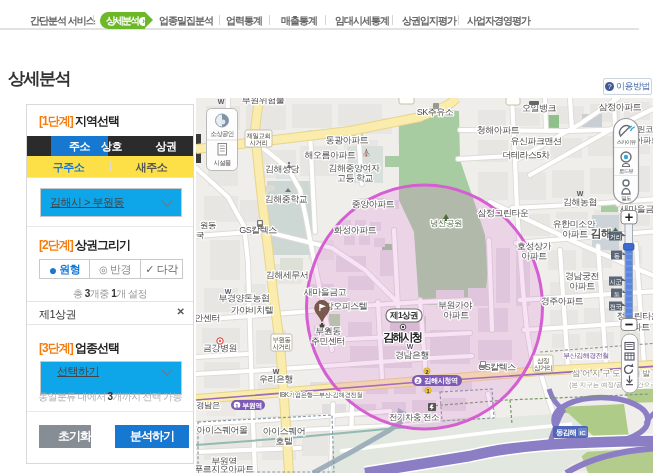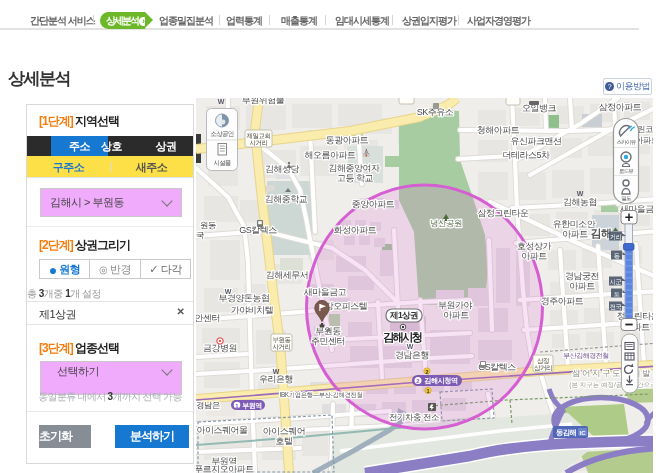--- a/index.html
+++ b/index.html
@@ -21,34 +21,34 @@
 .stephead { position:absolute; left:12px; font-size:12px; font-weight:bold; letter-spacing:-1px; color:#222; }
 .stephead .or { color:#f57c0b; }
 #tabs { position:absolute; left:0; top:31px; width:166px; height:20px; background:#2b2b2b; }
 #tabs .t { position:absolute; top:0; height:20px; font-size:11px; font-weight:bold; color:#fff; text-align:center; line-height:20px; letter-spacing:-0.5px; }
 #tabs .t1 { left:0; width:57px; background:#1778d2;margin-left:24px; }
 #tabs .t2 { left:57px; width:55px; }
 #tabs .t3 { left:112px; width:54px; }
 #subtabs { position:absolute; left:0; top:51px; width:166px; height:22px; background:#fde047; border-bottom:1px solid #e3e3e3; }
 #subtabs .s { position:absolute; top:0; width:83px; height:22px; line-height:22px; text-align:center; font-size:11px; font-weight:bold; letter-spacing:-0.5px; }
 #subtabs .sep { position:absolute; left:83px; top:6px; width:1px; height:10px; background:#ddd; }
-.ddl { position:absolute; left:13px; width:142px; border:1px solid #c9c9c9; background:#f0abfc; font-size:11px; color:#444; letter-spacing:-0.5px; }
+.ddl { position:absolute; left:13px; width:142px; border:1px solid #c9c9c9; background:#0ea5e9; font-size:11px; color:#444; letter-spacing:-0.5px;text-decoration:underline; }
 .ddl .chev { position:absolute; right:10px; width:8px; height:8px; border-right:1.5px solid #777; border-bottom:1.5px solid #777; transform:rotate(45deg); }
 .hr { position:absolute; left:0; width:166px; height:1px; background:#e9e9e9; }
 #seg { position:absolute; left:12px; top:154px; width:152px; height:20px;padding-left:25px; }
 #seg .c { position:absolute; top:0; height:20px; border:1px solid #c9c9c9; background:#fff; font-size:11px; line-height:18px; text-align:center; letter-spacing:-0.5px; }
-#cnt { position:absolute; left:0; top:182px; width:166px; text-align:left; font-size:10px; color:#999; letter-spacing:-0.5px; }
+#cnt { position:absolute; left:0; top:182px; width:166px; text-align:center; font-size:10px; color:#999; letter-spacing:-0.5px; }
 #cnt b { color:#333; }
 #area1 { position:absolute; left:0; top:196px; width:166px; height:24px; border-top:1px solid #e4e4e4; border-bottom:1px solid #e4e4e4; }
 #area1 .nm { position:absolute; left:12px; top:5px; font-size:11px; color:#333; letter-spacing:-0.5px; }
 #area1 .x { position:absolute; right:8px; top:4px; font-size:10px; color:#555; font-weight:bold; }
 #hint { position:absolute; left:0; top:285px; width:166px; text-align:center; font-size:10px; color:#a9adb3; letter-spacing:-0.7px; }
 #hint b { color:#333; }
 #btns { position:absolute; left:0; top:320px; width:166px; }
-#btn1 { position:absolute; left:12px; top:0; width:52px; height:23px; background:#878d94; color:#fff; font-size:12px; font-weight:bold; text-align:left; line-height:23px; letter-spacing:-1px; }
+#btn1 { position:absolute; left:12px; top:0; width:52px; height:23px; background:#878d94; color:#fff; font-size:12px; font-weight:bold; text-align:right; line-height:23px; letter-spacing:-1px; }
 #btn2 { position:absolute; left:88px; top:0; width:74px; height:23px; background:#1778d2; color:#fff; font-size:12px; font-weight:bold; text-align:center; line-height:23px; letter-spacing:-1px; }
 
 #map { position:absolute; left:196px; top:98px; width:457px; height:375px; }
 </style>
 </head>
 <body>
 <div id="page">
   <div id="nav">
     <span class="navitem" style="left:30px;">간단분석 서비스</span>
     <span class="navsep" style="left:93px;"></span>
@@ -78,21 +78,21 @@
         <span class="s" style="left:0; color:#1778d2;">구주소</span>
         <span class="sep"></span>
         <span class="s" style="left:83px; color:#555;">새주소</span>
       </div>
     <div class="ddl" style="top:83px; height:29px; line-height:27px; padding-left:9px;">김해시 &gt; 부원동<span class="chev" style="top:8px;"></span></div>
     <div class="hr" style="top:121px;"></div>
     <div class="stephead" style="top:132px;"><span class="or">[2단계]</span> 상권그리기</div>
     <div id="seg">
       <span class="c" style="left:0; width:51px; color:#1778d2; font-weight:bold;"><span style="color:#1778d2; font-size:14px; vertical-align:-1.5px;">●</span> 원형</span>
       <span class="c" style="left:50px; width:52px; color:#888;"><span style="font-size:10px;">◎</span> 반경</span>
-      <span class="c" style="left:101px; width:51px; color:#666;">✓ 다각</span>
+      <span class="c" style="left:101px; width:43px; color:#666;">✓ 다각</span>
     </div>
     <div id="cnt">총 <b>3</b>개중 <b>1</b>개 설정</div>
     <div id="area1">
         <span class="nm">제1상권</span>
         <span class="x">✕</span>
       </div>
     <div class="stephead" style="top:235px;"><span class="or">[3단계]</span> 업종선택</div>
     <div class="ddl" style="top:256px; height:34px; line-height:19px; padding-left:16px;">선택하기<span class="chev" style="top:4px;"></span></div>
     <div id="hint">동일분류 내에서 <b>3</b>개까지 선택 가능</div>
     <div class="hr" style="top:306px;"></div>

